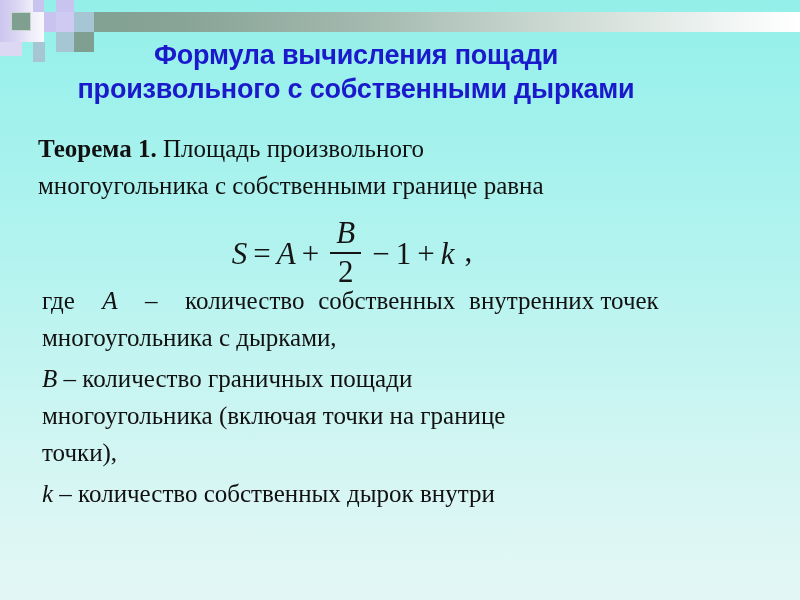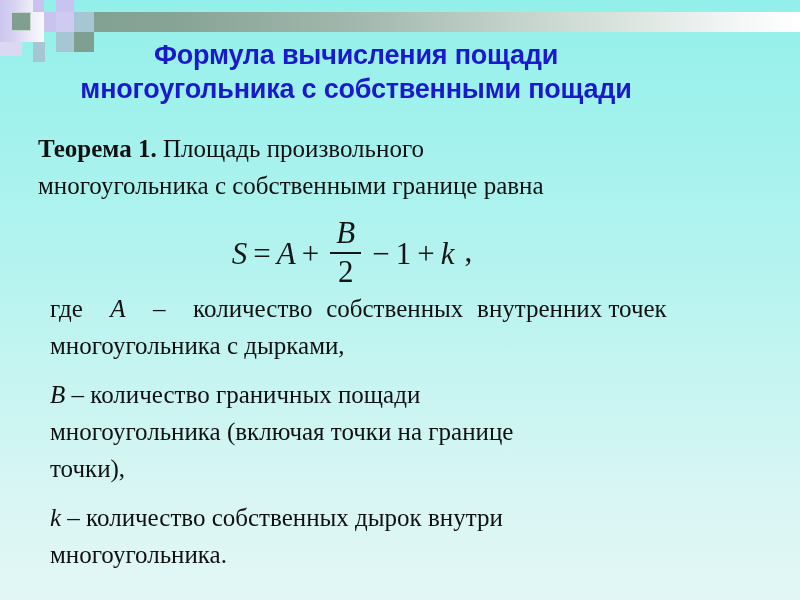--- a/index.html
+++ b/index.html
@@ -75,21 +75,21 @@
     position: absolute;
     left: 38px;
     top: 130px;
     width: 742px;
     color: #111111;
     font-family: "Liberation Serif", serif;
     font-size: 25px;
     line-height: 37px;
   }
 
-  .para { margin: 12px; }
+  .para { margin: 4px; }
 
   .theorem-lead {
     font-weight: bold;
     margin-top: 8px;
   }
 
   .p-theorem {
     margin: 0 0 2px 0;
   }
 
@@ -168,21 +168,21 @@
   <div class="deco deco-sq sq-lav-g"></div>
   <div class="deco deco-sq sq-blue-a"></div>
   <div class="deco deco-sq sq-blue-b"></div>
   <div class="deco deco-sq sq-blue-c"></div>
   <div class="deco deco-sq sq-blue-d"></div>
   <div class="deco deco-sq sq-blue-e"></div>
   <div class="deco deco-sq sq-green-a"></div>
 
   <div class="title">
     <div>Формула вычисления пощади</div>
-    <div>многоугольника с собственными пощади</div>
+    <div>произвольного с собственными дырками</div>
   </div>
 
   <div class="body">
 
     <p class="para p-theorem">
       <span class="theorem-lead">Теорема 1.</span>
       <span>Площадь произвольного</span><br>
       <span>многоугольника с собственными границе равна</span>
     </p>
 
@@ -200,21 +200,20 @@
       <span>–</span>
       <span>количество граничных пощади</span><br>
       <span>многоугольника (включая точки на границе</span><br>
       <span>точки),</span>
     </p>
 
     <p class="para">
       <span class="math-var">k</span>
       <span>–</span>
       <span>количество собственных дырок внутри</span><br>
-      <span>многоугольника.</span>
     </p>
 
   </div>
 
   <div class="formula-wrap">
     <span class="formula">
       <span class="tok">S</span><span class="op tok">=</span><span class="tok">A</span><span class="op tok">+</span><span class="frac"><span class="num">B</span><span class="bar"></span><span class="den">2</span></span><span class="op tok">−</span><span class="tok" style="font-style:normal">1</span><span class="op tok">+</span><span class="tok">k</span><span class="comma">,</span>
     </span>
   </div>
 

